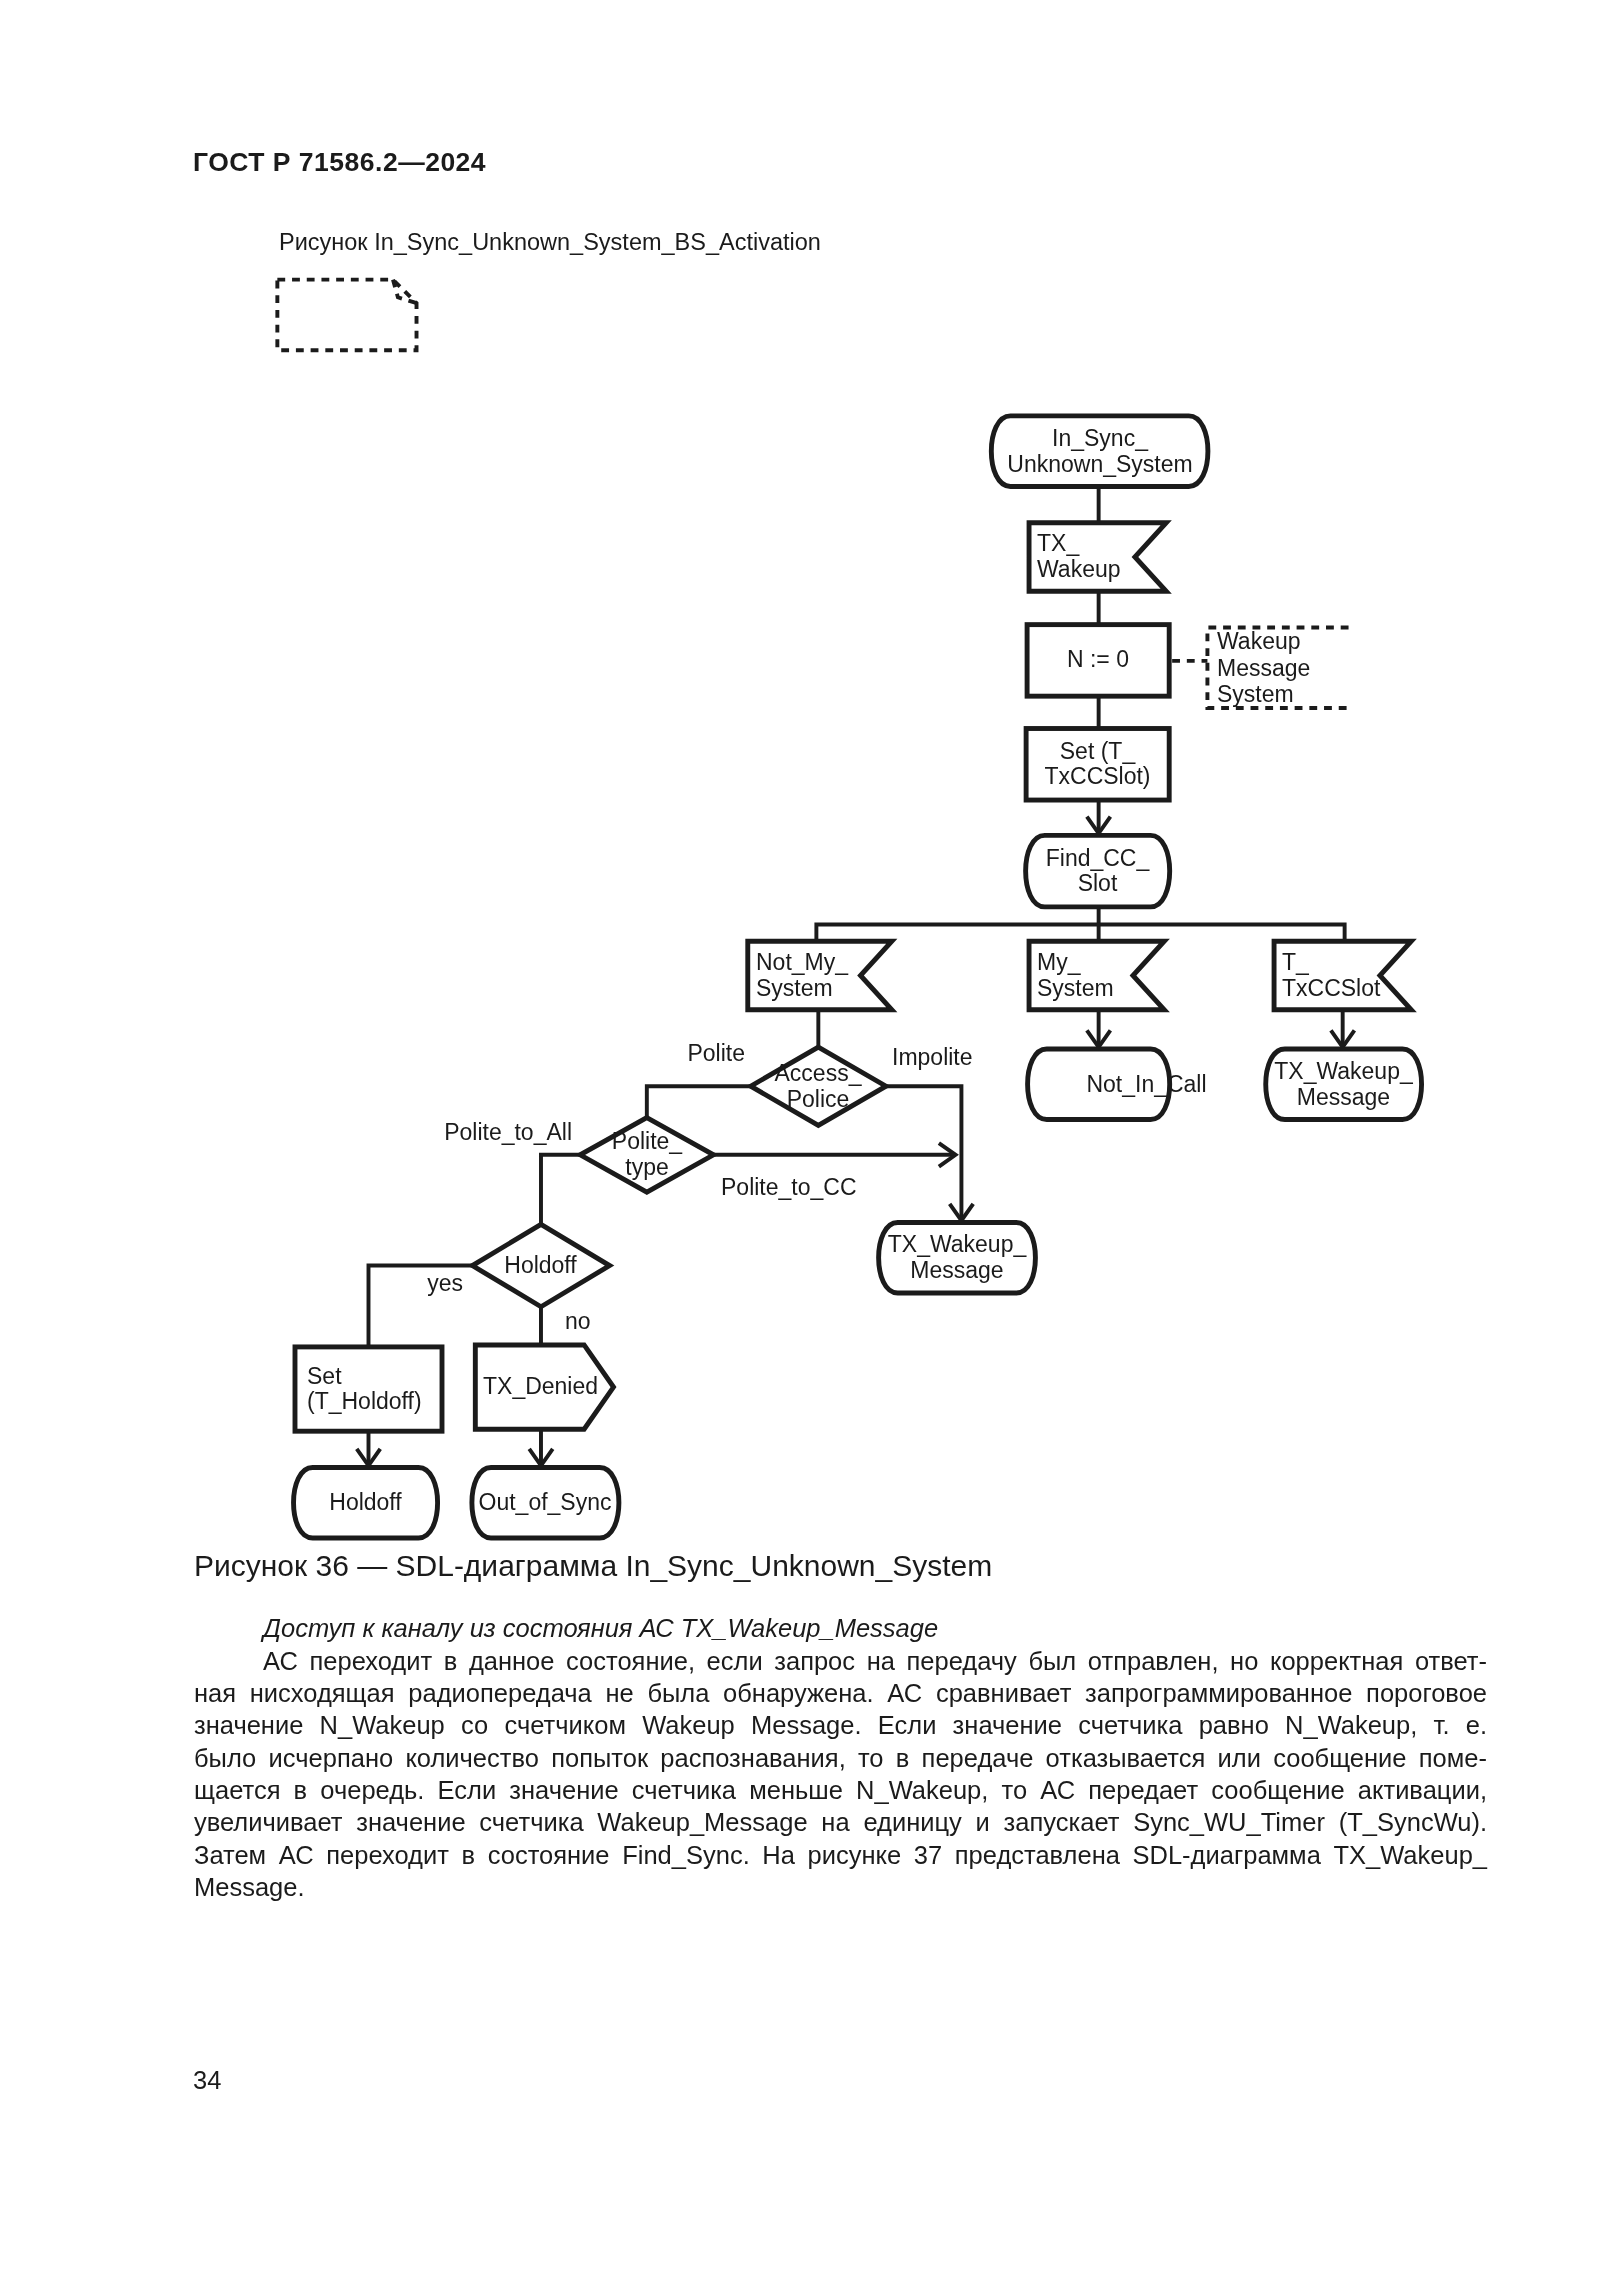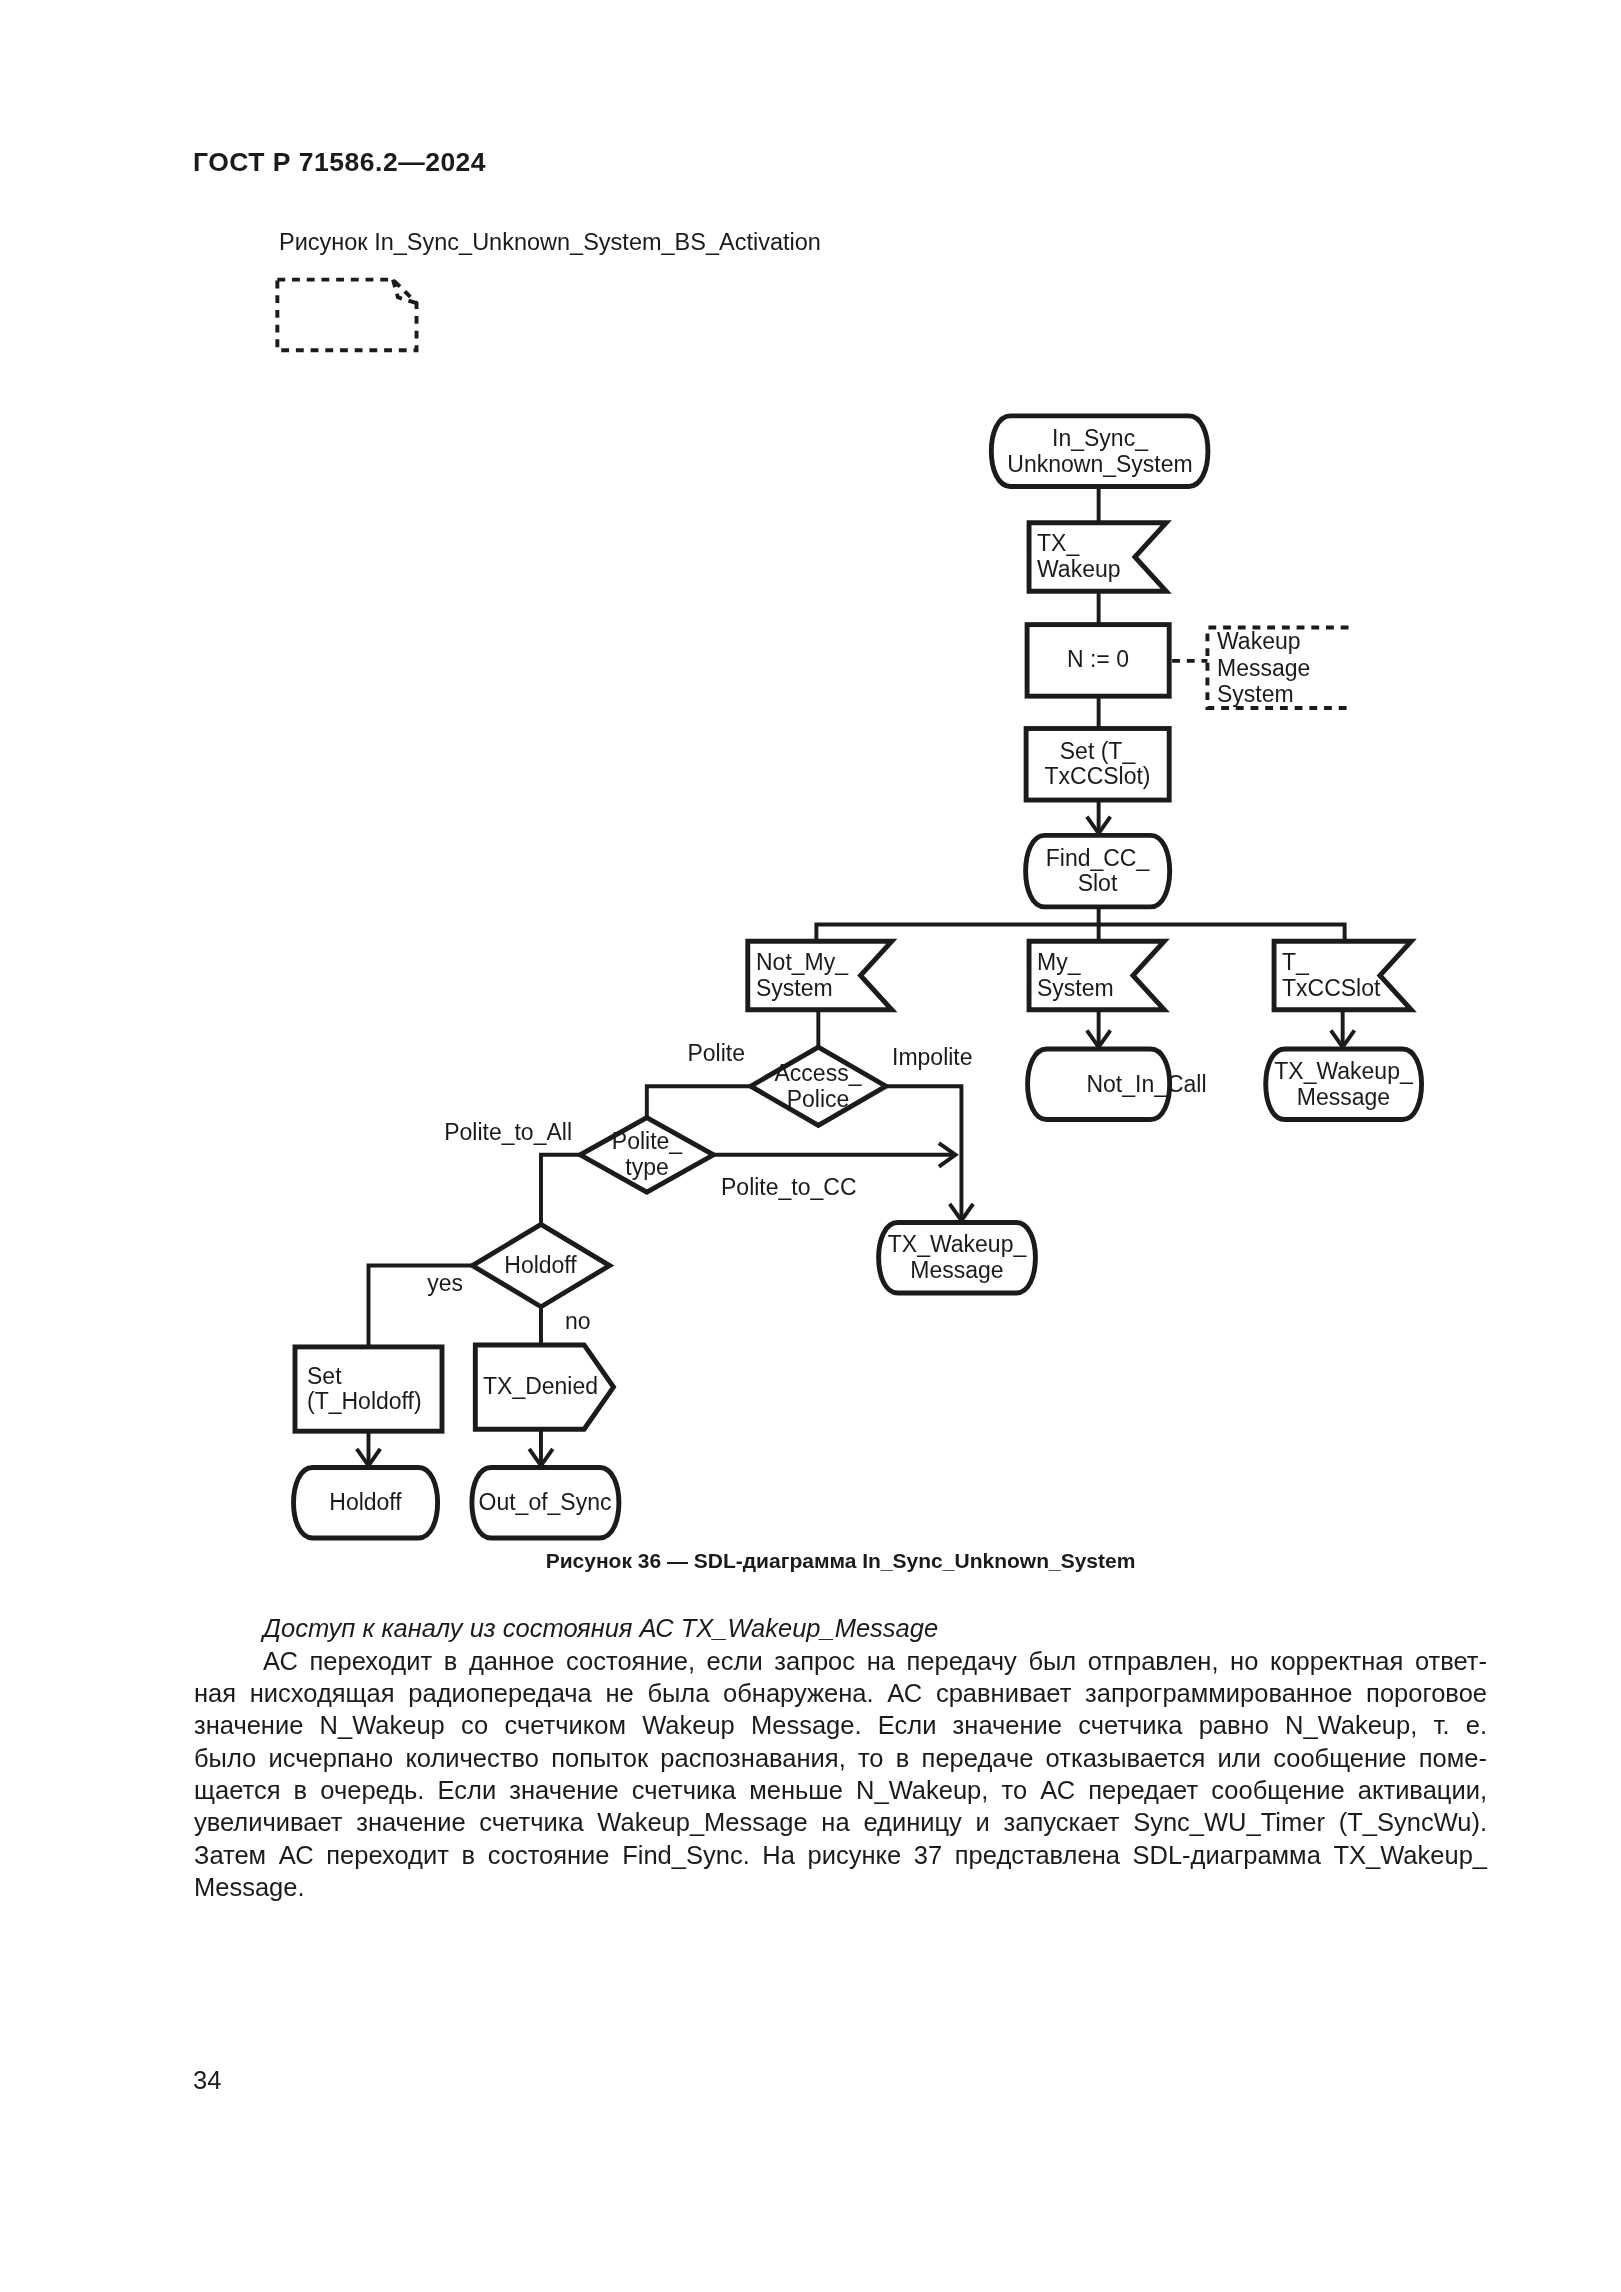--- a/index.html
+++ b/index.html
@@ -4,21 +4,21 @@
 <style>
   html,body{margin:0;padding:0;}
   body{
     width:1621px;height:2293px;position:relative;background:#ffffff;
     font-family:"Liberation Sans",sans-serif;color:#1b1b1b;
     -webkit-font-smoothing:antialiased;
   }
   .abs{position:absolute;}
   .hdr{font-size:26.5px;font-weight:bold;letter-spacing:0.5px;}
   .proclab{font-size:23.5px;}
-  .cap{font-size:21px;text-align:center;font-weight:bold;}
+  .cap{font-size:30px;text-align:left;}
   .pnum{font-size:25.5px;}
   
   .nlab{position:absolute;font-size:23px;line-height:25.5px;white-space:nowrap;}
   .cbox{display:flex;flex-direction:column;justify-content:center;align-items:center;text-align:center;}
   .lbox{display:flex;flex-direction:column;justify-content:center;align-items:flex-start;}
   .rt{text-align:right;}
   .nlab span{display:block;}
   
   .bodyline{
     position:absolute;left:194px;width:1293px;height:32px;

